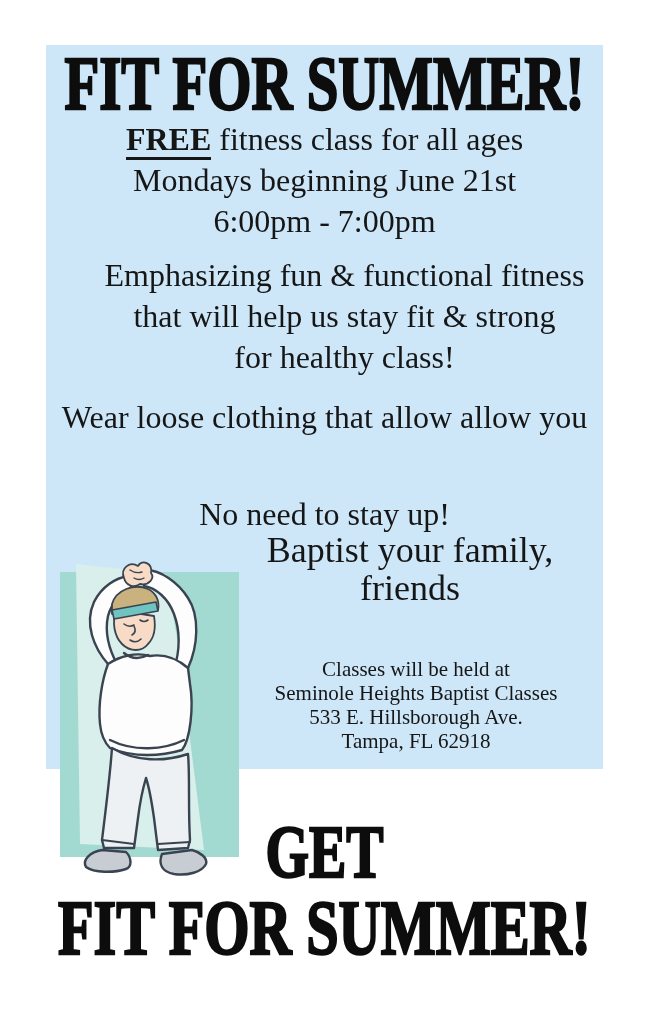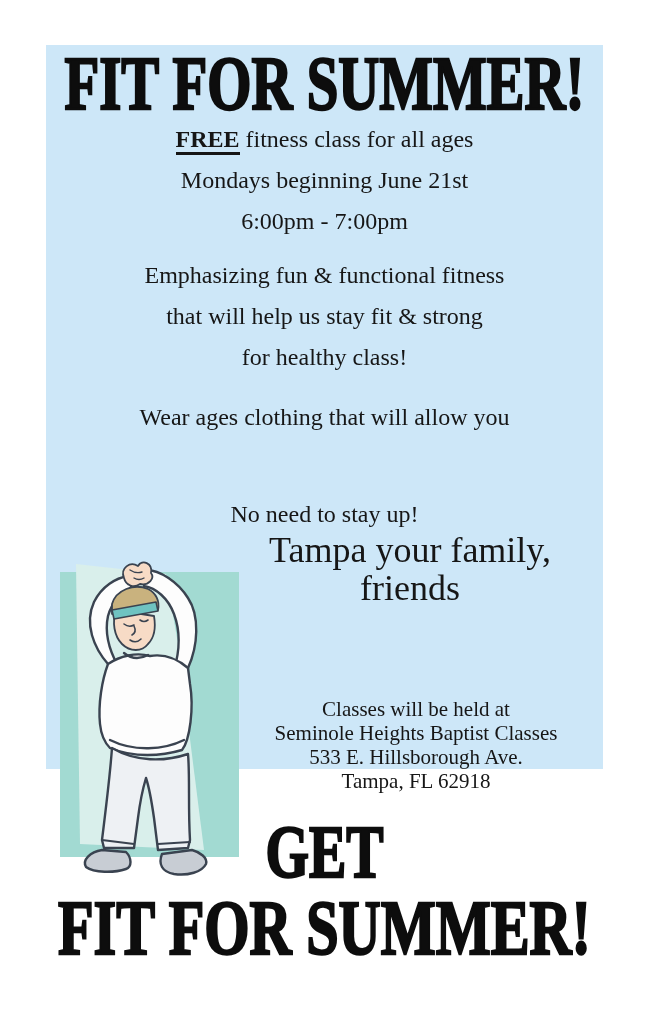--- a/index.html
+++ b/index.html
@@ -28,21 +28,21 @@
   }
   .flyer-page{position:absolute;inset:0;background:var(--page-bg);}
   .panel{
     position:absolute;left:46px;top:45px;width:557px;height:724px;
     background:var(--panel-bg);
     padding-left:26px;
   }
   .abs{position:absolute;}
   .center{left:0;width:557px;text-align:center;}
   .body-line{
-    font-size:24px;line-height:41px;white-space:nowrap;text-align:center;
+    font-size:32px;line-height:41px;white-space:nowrap;text-align:center;
   }
   .small-line{
     font-size:21px;line-height:24px;white-space:nowrap;text-align:center;
   }
   .invite-line{
     font-size:36px;line-height:38px;white-space:nowrap;text-align:center;
   }
   .free{font-weight:bold;border-bottom:3px solid var(--text-color);padding-bottom:0px;}
   .stencil-text{
     font-family:"Liberation Serif","DejaVu Serif",serif;
@@ -61,36 +61,36 @@
     <svg class="abs" style="left:0;top:4px;" width="557" height="80" viewBox="0 0 557 80">
       <text class="stencil-text" x="278.5" y="60" text-anchor="middle" font-size="76" stroke-width="2.4" textLength="520" lengthAdjust="spacingAndGlyphs">FIT FOR SUMMER!</text>
     </svg>
 
     <div class="abs center" style="top:74px;">
       <div class="body-line"><span class="free">FREE</span><span> fitness class for all ages</span></div>
       <div class="body-line">Mondays beginning June 21st</div>
       <div class="body-line">6:00pm - 7:00pm</div>
     </div>
 
-    <div class="abs center" style="top:210px;">
+    <div class="abs center" style="top:210px;margin-left:20px;">
       <div class="body-line">Emphasizing fun &amp; functional fitness</div>
       <div class="body-line">that will help us stay fit &amp; strong</div>
       <div class="body-line">for healthy class!</div>
     </div>
 
     <div class="abs center" style="top:352px;">
-      <div class="body-line">Wear ages clothing that will allow you</div>
+      <div class="body-line">Wear loose clothing that allow allow you</div>
     </div>
 
     <div class="abs center" style="top:449px;">
       <div class="body-line">No need to stay up!</div>
     </div>
 
     <div class="abs" style="top:486px;left:194px;width:340px;">
-      <div class="invite-line">Tampa your family,</div>
+      <div class="invite-line">Baptist your family,</div>
       <div class="invite-line">friends</div>
     </div>
 
     <svg class="abs" style="left:4px;top:511px;" width="200" height="330" viewBox="0 0 200 330">
 
       <rect x="10" y="16" width="179" height="285" style="fill:var(--illo-teal)"></rect>
       <polygon points="26,8 116,18 128,88 154,294 30,288" style="fill:var(--illo-mint)"></polygon>
 
       <g stroke="var(--outline)" stroke-width="2.4" stroke-linecap="round" stroke-linejoin="round">
 
@@ -112,21 +112,21 @@
         <path d="M 60 184 C 84 196 114 194 134 184" fill="none"></path>
 
         <path d="M 62 192 C 60 220 56 252 52 284 L 54 292 L 84 292 L 88 262 C 90 246 93 232 96 222 C 100 234 102 248 104 262 L 108 294 L 138 292 L 140 284 C 138 252 140 220 138 198 C 114 206 86 206 62 192 Z" style="fill:var(--pants)"></path>
         <path d="M 52 284 L 84 288 M 108 288 L 140 286" fill="none" stroke-width="2"></path>
 
         <path d="M 52 294 C 40 296 32 304 36 311 C 44 317 64 317 76 313 C 82 311 82 302 76 296 Z" style="fill:var(--shoe)"></path>
         <path d="M 112 298 C 108 308 112 316 124 318 C 138 320 152 316 156 308 C 158 302 150 296 142 294 Z" style="fill:var(--shoe)"></path>
       </g>
     </svg>
 
-    <div class="abs" style="top:652px;left:170px;width:400px;">
+    <div class="abs" style="top:612px;left:170px;width:400px;">
       <div class="small-line">Classes will be held at</div>
       <div class="small-line">Seminole Heights Baptist Classes</div>
       <div class="small-line">533 E. Hillsborough Ave.</div>
       <div class="small-line">Tampa, FL 62918</div>
     </div>
 
     <svg class="abs" style="left:0;top:777px;" width="557" height="72" viewBox="0 0 557 72">
       <text class="stencil-text" x="278.5" y="55" text-anchor="middle" font-size="74" stroke-width="2.4" textLength="118" lengthAdjust="spacingAndGlyphs">GET</text>
     </svg>
 

